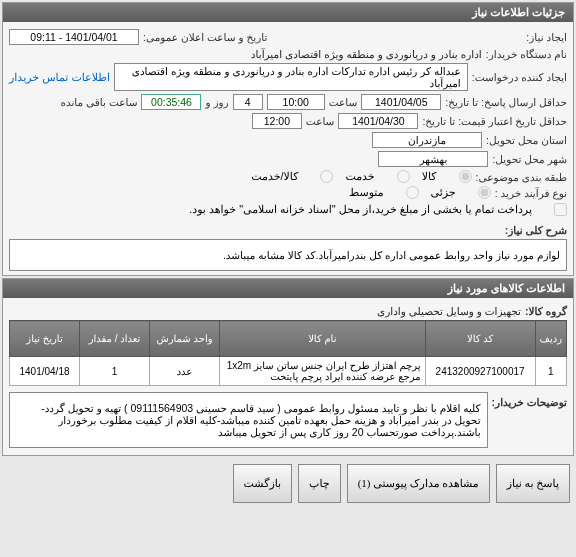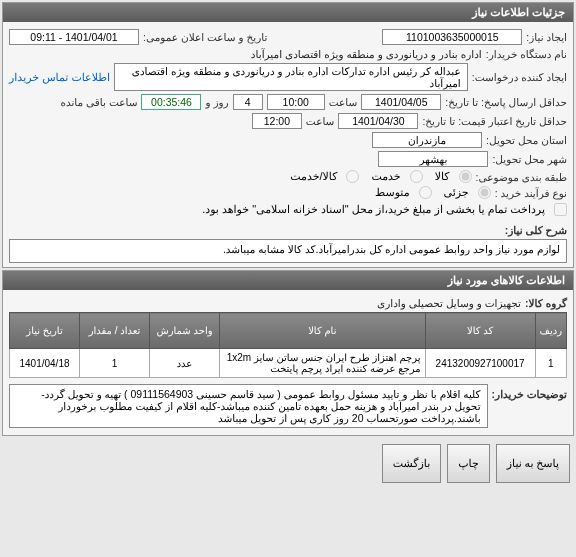--- a/index.html
+++ b/index.html
@@ -46,27 +46,27 @@
   font-size: 10.5px;
   min-height: 16px;
   display: inline-block;
   text-align: center;
 }
 .value-plain {
   font-size: 10.5px;
   color: #222;
 }
 .link-blue { color: #0066cc; cursor: pointer; }
-.radio-group { display: inline-flex; align-items: center; gap: 7px; margin-left: 8px; }
+.radio-group { display: inline-flex; align-items: center; gap: 20px; margin-left: 8px; }
 .radio-group input { margin-left: 2px; }
 .desc-box {
   width: 100%;
   border: 1px solid #888;
   background: #fff;
-  padding: 3px 6px;
+  padding: 9px 6px;
   font-size: 10.5px;
   min-height: 24px;
 }
 table.items {
   width: 100%;
   border-collapse: collapse;
   margin-top: 3px;
   font-size: 10px;
 }
 table.items th {
@@ -103,21 +103,20 @@
 </style>
 </head>
 <body>
 
 <div class="panel">
   <div class="panel-header">جزئیات اطلاعات نیاز</div>
   <div class="panel-body">
 
     <div class="row">
       <span class="label">ایجاد نیاز:</span>
-      <span class="value-box" style="width:140px">1101003635000015</span>
       <span style="flex:1"></span>
       <span class="label">تاریخ و ساعت اعلان عمومی:</span>
       <span class="value-box" style="width:130px">1401/04/01 - 09:11</span>
     </div>
 
     <div class="row">
       <span class="label">نام دستگاه خریدار:</span>
       <span class="value-plain">اداره بنادر و دریانوردی و منطقه ویژه اقتصادی امیرآباد</span>
     </div>
 
@@ -228,15 +227,16 @@
 
     <div class="row" style="margin-top:6px;align-items:flex-start">
       <span class="label" style="font-weight:bold;margin-top:4px">توضیحات خریدار:</span>
       <div class="desc-box" style="flex:1">کلیه اقلام با نظر و تایید مسئول روابط عمومی ( سید قاسم حسینی 09111564903 ) تهیه و تحویل گردد- تحویل در بندر امیرآباد و هزینه حمل بعهده تامین کننده میباشد-کلیه اقلام از کیفیت مطلوب برخوردار باشند.پرداخت صورتحساب 20 روز کاری پس از تحویل میباشد</div>
     </div>
   </div>
 </div>
 
 <div class="footer-btns">
   <button class="btn">پاسخ به نیاز</button>
+  <button class="btn">مشاهده مدارک پیوستی (1)</button>
   <button class="btn">چاپ</button>
   <button class="btn">بازگشت</button>
 </div>
 
 </body></html>

